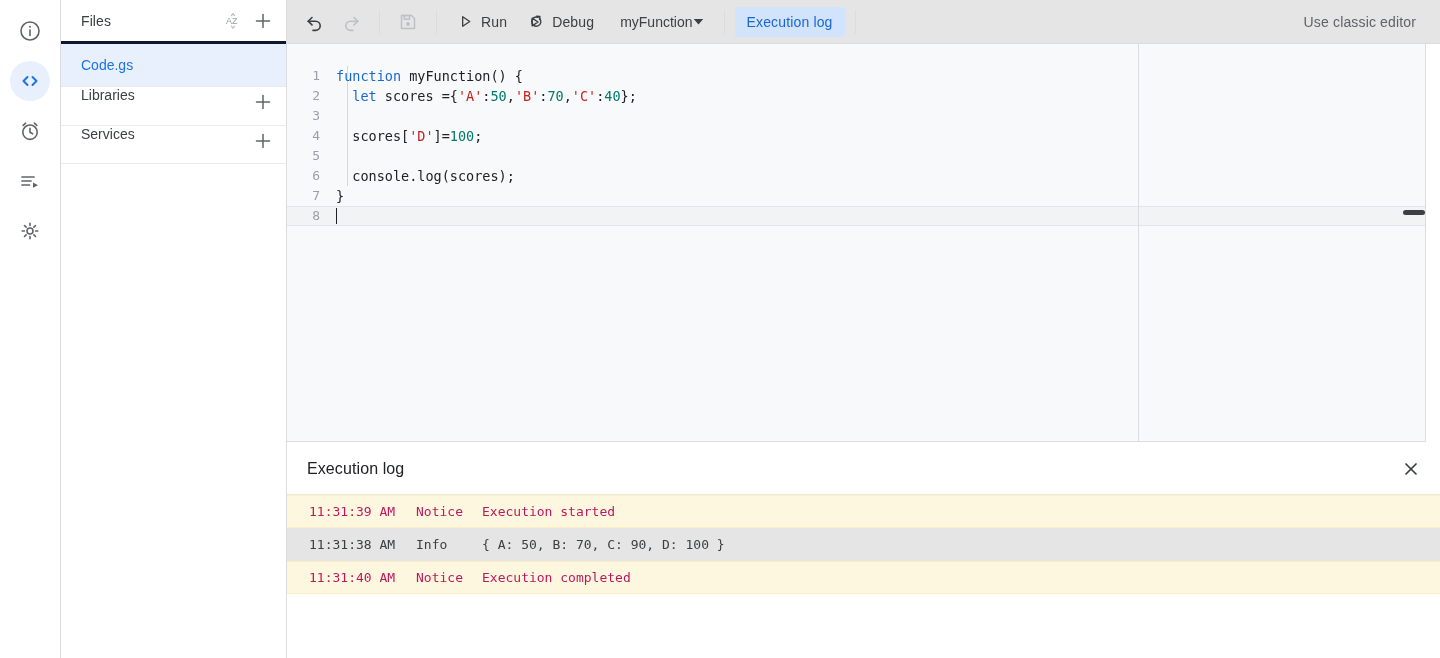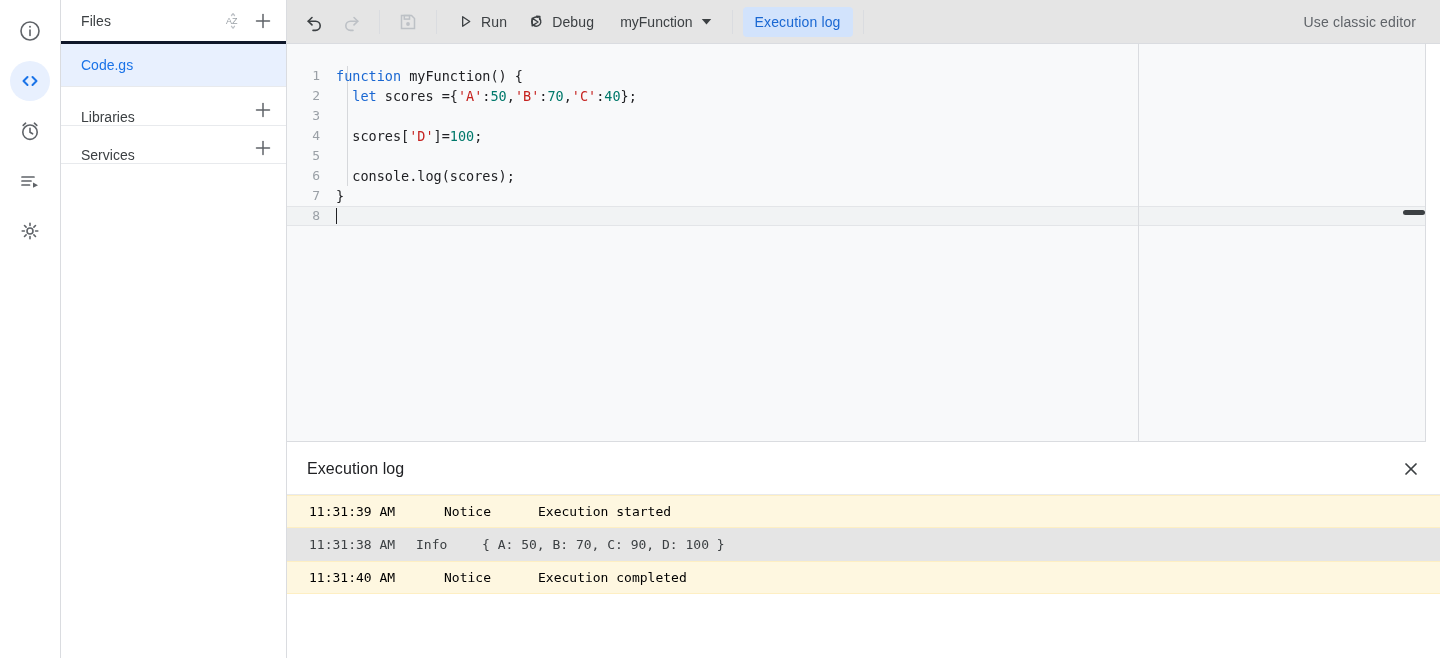--- a/index.html
+++ b/index.html
@@ -50,21 +50,21 @@
     align-items: center; justify-content: center;
     cursor: pointer; border-radius: 50%;
   }
   .file-row {
     height: 42px; display: flex; align-items: center;
     padding-left: 20px; font-size: 14px; color: #3c4043;
     cursor: pointer;
   }
   .file-row.selected { background: #e8f0fe; color: #1a73e8; }
   .section-row {
-    height: 39px; display: flex; align-items: flex-end;
+    height: 39px; display: flex; align-items: flex-start;
     padding: 0 8px 0 20px;
     border-top: 1px solid #e8eaed;
   }
   .section-row .title {
     flex: 1; font-size: 14px; font-weight: 500; color: #3c4043;
   }
   .section-row:last-of-type { border-bottom: 1px solid #e8eaed; }
 
   
   .toolbar {
@@ -82,21 +82,21 @@
   }
   .tb-sep {
     width: 1px; height: 24px; background: #dadce0; margin: 0 10px;
   }
   .tb-btn {
     height: 32px; display: flex; align-items: center; gap: 7px;
     padding: 0 10px; border-radius: 4px; cursor: pointer;
     font-size: 14px; color: #3c4043; letter-spacing: .15px;
   }
   .tb-select {
-    height: 32px; display: flex; align-items: center; gap: 8px;
+    height: 32px; display: flex; align-items: center; 
     padding: 0 10px; margin-left: 6px; border-radius: 4px;
     cursor: pointer; font-size: 14px; color: #3c4043;
   }
   .tb-pill {
     height: 30px; display: flex; align-items: center;
     padding: 0 12px; border-radius: 4px; cursor: pointer;
     background: #d2e3fc; color: #1967d2;
     font-size: 14px; font-weight: 500; letter-spacing: .15px;
   }
   .tb-right {
@@ -172,24 +172,23 @@
     flex: 1; font-size: 16px; font-weight: 500; color: #202124;
     letter-spacing: .1px;
   }
   .log-row {
     height: 33px; display: flex; align-items: center;
     font-family: "DejaVu Sans Mono", "Liberation Mono", monospace;
     font-size: 13px;
     padding-left: 22px;
   }
   .log-row.notice {
-    background: #fef7e0; color: #000000;
+    background: #fef7e0; color: #be185d;
     border-top: 1px solid #feefc3;
     border-bottom: 1px solid #feefc3;
-    gap: 28px;
   }
   .log-row.info { background: #e5e5e5; color: #3c4043; }
   .log-time { width: 107px; min-width: 107px; }
   .log-type { width: 66px; min-width: 66px; }
   .log-msg  { white-space: pre; }
 </style>
 </head>
 <body>
 
 <div id="app">

